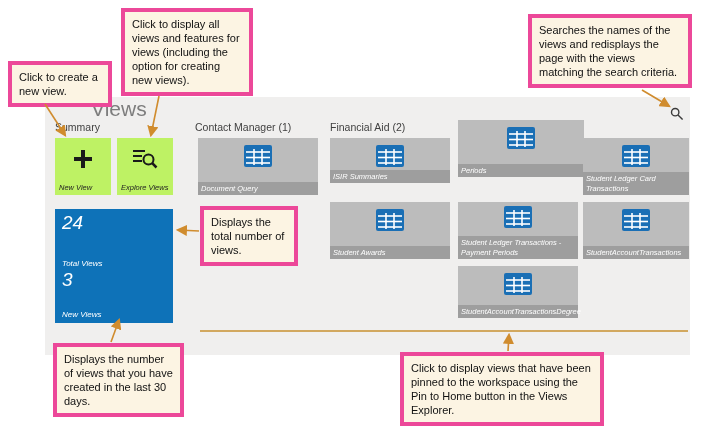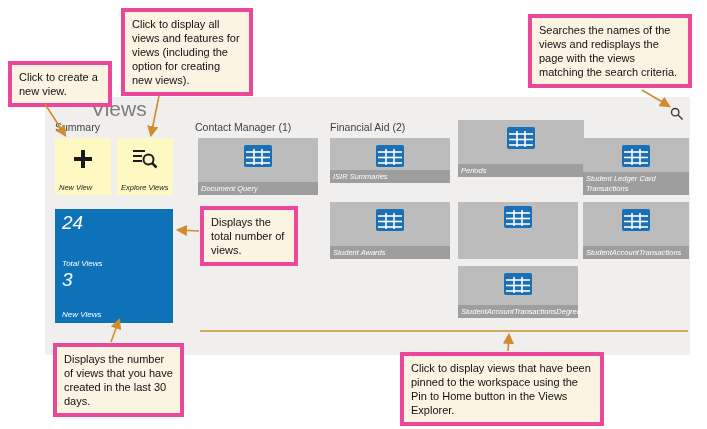--- a/index.html
+++ b/index.html
@@ -4,21 +4,21 @@
 <style>
   html,body{margin:0;padding:0;}
   body{
     width:707px;height:429px;position:relative;background:#ffffff;
     font-family:"Liberation Sans",sans-serif;overflow:hidden;color:#222;
   }
   .panel{position:absolute;left:45px;top:97px;width:645px;height:258px;background:#f0efee;z-index:1;}
   .page-title{position:absolute;left:55px;top:97px;font-size:21px;color:#7d7d7d;font-weight:400;z-index:2;margin-left:36px;}
   .col-header{position:absolute;top:121px;font-size:10.5px;color:#3f3f3f;z-index:2;}
   .tile{position:absolute;z-index:3;box-sizing:border-box;cursor:pointer;font-style:italic;}
-  .tile-action{background:#fef9c3;}
+  .tile-action{background:#bef264;}
   .tile-action svg{display:block;margin:9px auto 0;}
   .action-label{position:absolute;left:4px;bottom:3px;font-size:7.5px;color:#222;}
   .tile-blue{background:#0e72b8;color:#fff;}
   .stat-count{position:absolute;left:7px;top:3px;font-size:19px;font-weight:400;}
   .stat-label{position:absolute;left:7px;bottom:4px;font-size:8px;}
   .tile-gray{background:#bcbcbc;}
   .tile-gray svg{display:block;margin:6px auto 0;}
   .band{position:absolute;left:0;right:0;bottom:0;background:#9e9e9e;color:#fff;
         font-size:7.5px;line-height:1.25;padding:2px 3px;}
   .search-btn{position:absolute;left:670px;top:107px;width:16px;height:16px;z-index:4;cursor:pointer;}
@@ -149,20 +149,21 @@
   <span><svg width="30" height="24" viewBox="0 0 30 24" style="margin-top:3px">
         <rect x="1" y="1" width="28" height="22" rx="2" fill="#1a6fb5"></rect>
         <g stroke="#fff" stroke-width="1.6">
           <line x1="3" y1="8" x2="27" y2="8"></line>
           <line x1="3" y1="13.5" x2="27" y2="13.5"></line>
           <line x1="3" y1="19" x2="27" y2="19"></line>
           <line x1="11" y1="5" x2="11" y2="21"></line>
           <line x1="19" y1="5" x2="19" y2="21"></line>
         </g>
       </svg></span>
+  <div class="band">Student Ledger Transactions - Payment Periods</div>
 </div>
 <div class="tile tile-gray" style="left:583px;top:202px;width:106px;height:57px">
   <span><svg width="30" height="24" viewBox="0 0 30 24">
         <rect x="1" y="1" width="28" height="22" rx="2" fill="#1a6fb5"></rect>
         <g stroke="#fff" stroke-width="1.6">
           <line x1="3" y1="8" x2="27" y2="8"></line>
           <line x1="3" y1="13.5" x2="27" y2="13.5"></line>
           <line x1="3" y1="19" x2="27" y2="19"></line>
           <line x1="11" y1="5" x2="11" y2="21"></line>
           <line x1="19" y1="5" x2="19" y2="21"></line>

